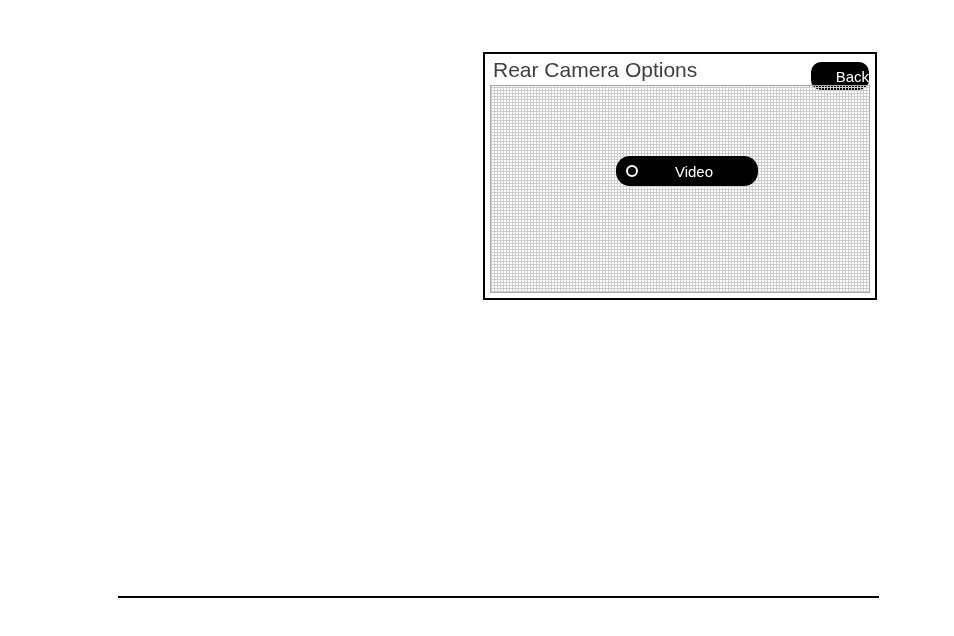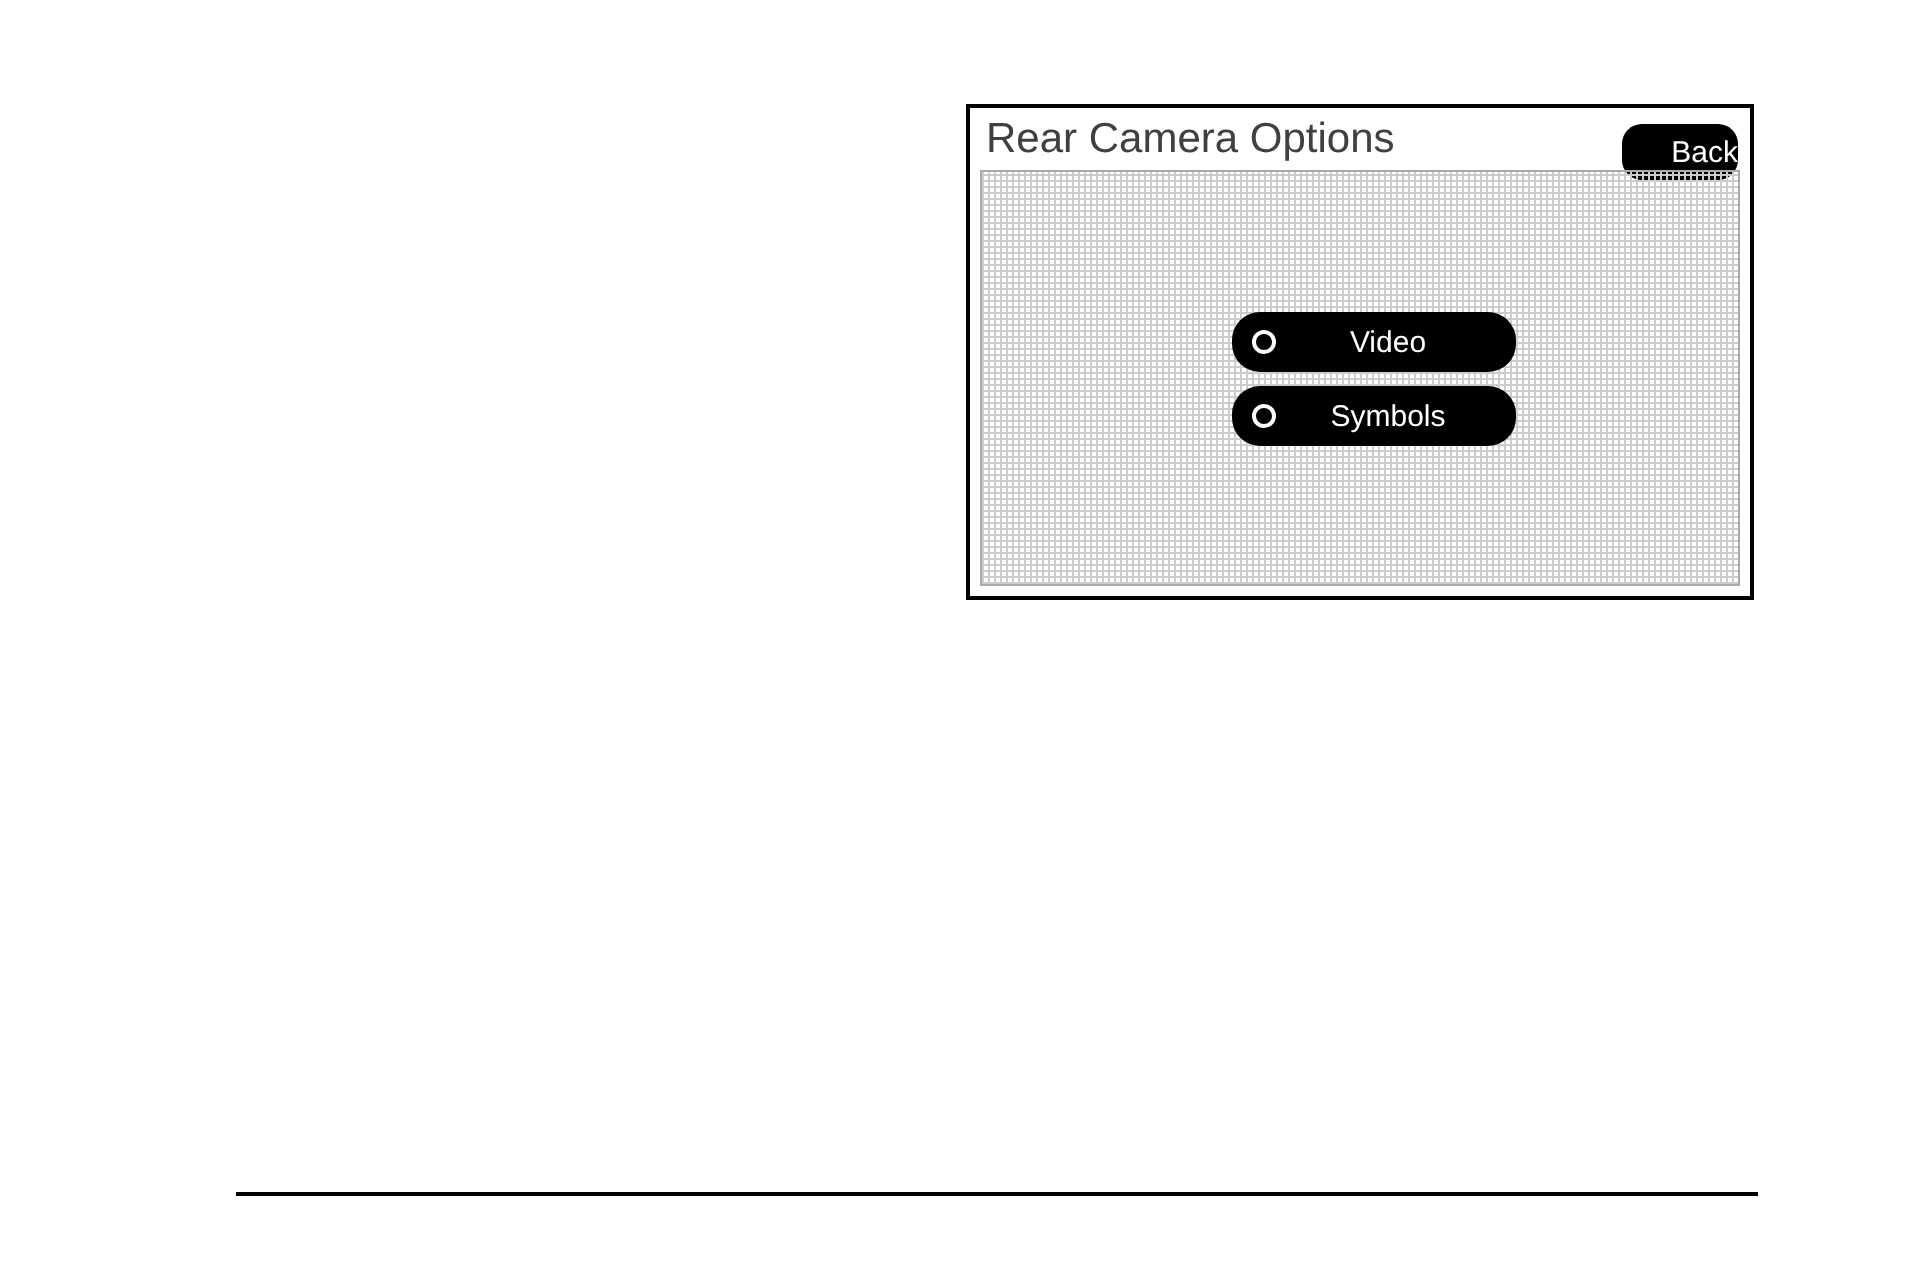--- a/index.html
+++ b/index.html
@@ -105,20 +105,16 @@
 <div class="screen">
   <div class="title">Rear Camera Options</div>
   <div class="back-button">
     <span>Back</span>
   </div>
   <div class="content-area">
     <div class="option-button video">
       <span class="radio-icon"></span>
       <span class="option-label">Video</span>
     </div>
-    <div class="option-button symbols">
-      <span class="radio-icon"></span>
-      <span class="option-label">Symbols</span>
-    </div>
   </div>
 </div>
 
 <div class="horizontal-rule"></div>
 
 </body></html>

